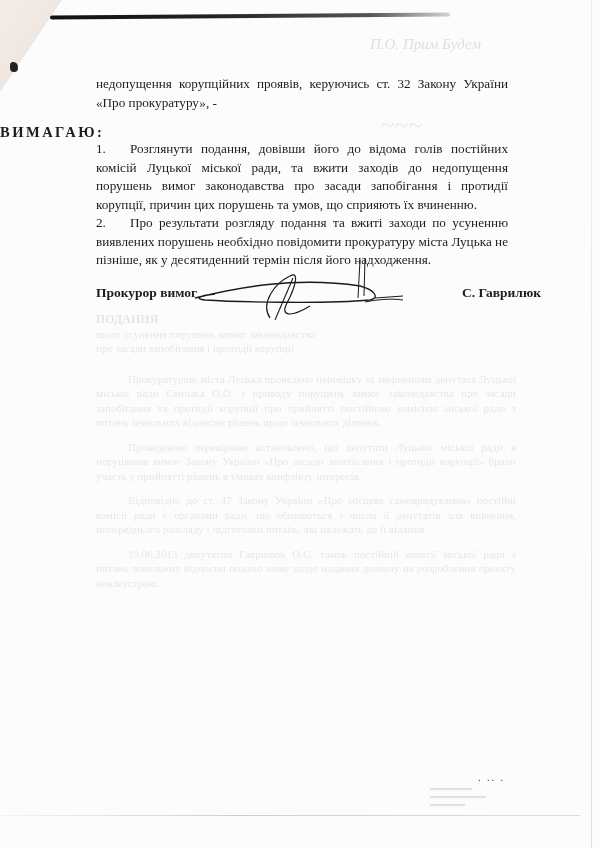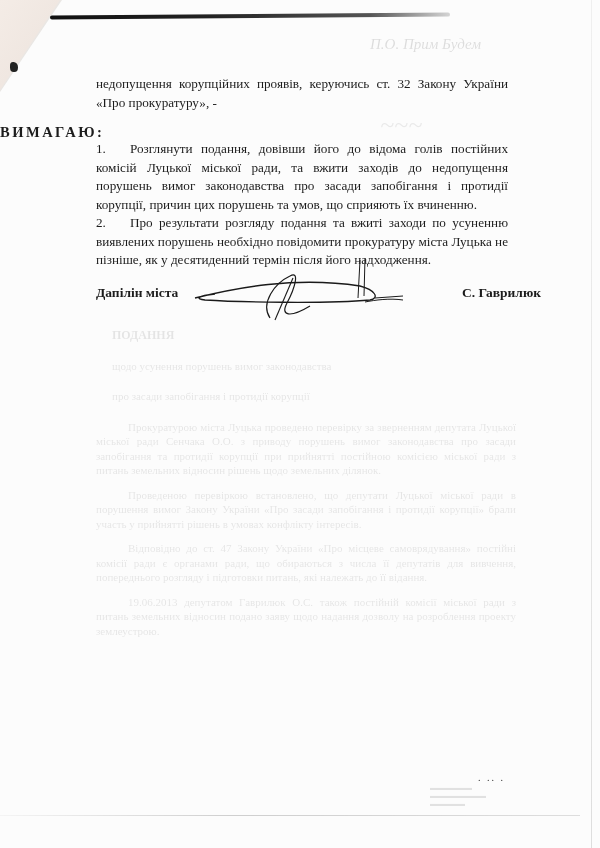--- a/index.html
+++ b/index.html
@@ -51,21 +51,21 @@
       font-weight: bold; font-size: 13.5px;
     }
     .signature { position: absolute; left: 175px; top: 258px; width: 230px; height: 75px; }
     .bleed {
       position: absolute; left: 96px; width: 420px; top: 312px;
       font-size: 11px; line-height: 14.5px; color: #000; opacity: .09;
       text-align: justify;
     }
     .bleed .bh { font-weight: bold; font-size: 12px; }
     .bleed p { margin: 0 0 10px 0; text-indent: 32px; }
-    .bleed .plain { text-indent: 0; margin: 16px; }
+    .bleed .plain { text-indent: 0; margin: 0; }
     .footer-line {
       position: absolute; left: 0; right: 20px; top: 815px; height: 1px;
       background: linear-gradient(90deg, rgba(0,0,0,.03), rgba(0,0,0,.18) 40%, rgba(0,0,0,.12));
     }
     .footer {
       position: absolute; left: 0; right: 0; top: 822px; text-align: center;
       font-family: "Liberation Sans", "DejaVu Sans", sans-serif;
       font-size: 8.5px; color: #444; padding-left: 20px;
     }
     .right-edge {
@@ -98,21 +98,21 @@
   <div class="body-text list">
     <div class="item">
       <span class="num">1.</span><span>Розглянути подання, довівши його до відома голів постійних комісій Луцької міської ради, та вжити заходів до недопущення порушень вимог законодавства про засади запобігання і протидії корупції, причин цих порушень та умов, що сприяють їх вчиненню.</span>
     </div>
     <div class="item">
       <span class="num">2.</span><span>Про результати розгляду подання та вжиті заходи по усуненню виявлених порушень необхідно повідомити прокуратуру міста Луцька не пізніше, як у десятиденний термін після його надходження.</span>
     </div>
   </div>
 
   <div class="sign-row">
-    <span>Дапілін міста</span>
+    <span>Прокурор вимог</span>
     <span>С. Гаврилюк</span>
   </div>
 
   <svg class="signature" viewBox="0 0 230 75">
     <path d="M20 40 C 60 30, 120 18, 185 28 C 200 32, 205 40, 195 42 C 150 46, 60 44, 30 42 C 20 41, 22 38, 40 36" fill="none" stroke="#1a1a1a" stroke-width="1.3"></path>
     <path d="M95 60 C 85 45, 100 25, 115 18 C 125 12, 120 30, 112 45 C 105 58, 115 60, 135 48" fill="none" stroke="#1a1a1a" stroke-width="1.2"></path>
     <path d="M118 20 L 100 62" fill="none" stroke="#1a1a1a" stroke-width="1.1"></path>
     <path d="M185 2 L 183 40 M 190 0 L 189 38" fill="none" stroke="#1a1a1a" stroke-width="1"></path>
     <path d="M190 44 C 200 42, 215 40, 228 42 M 200 40 L 228 38" fill="none" stroke="#1a1a1a" stroke-width="1"></path>
   </svg>

